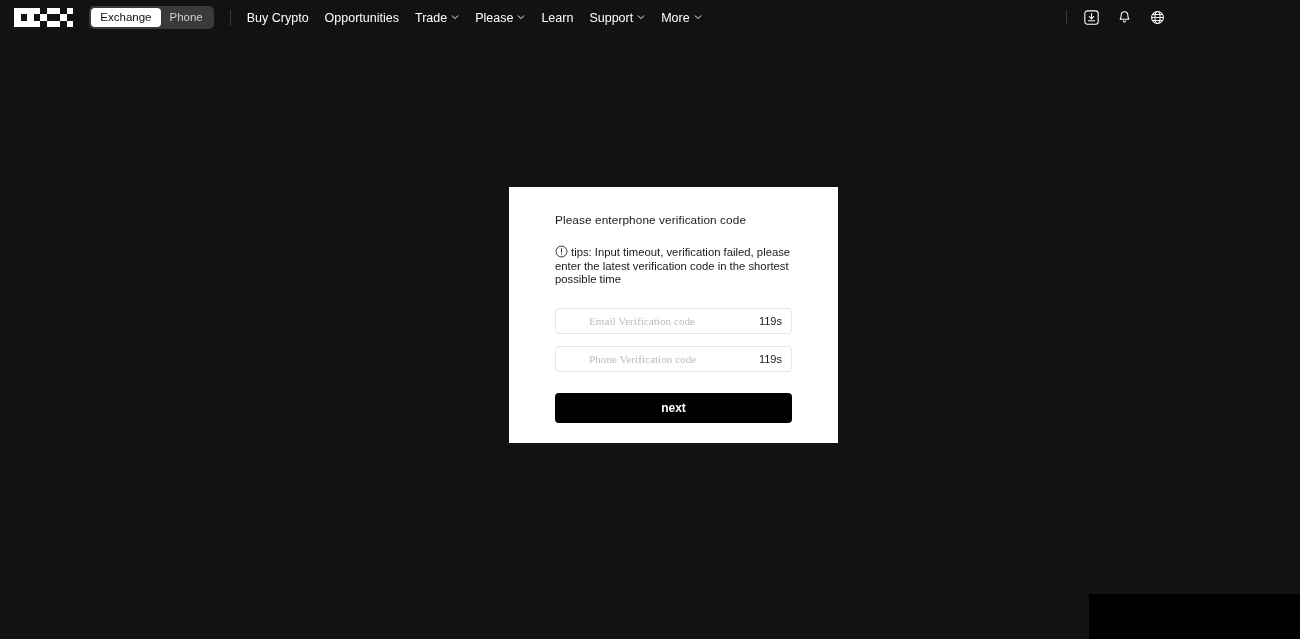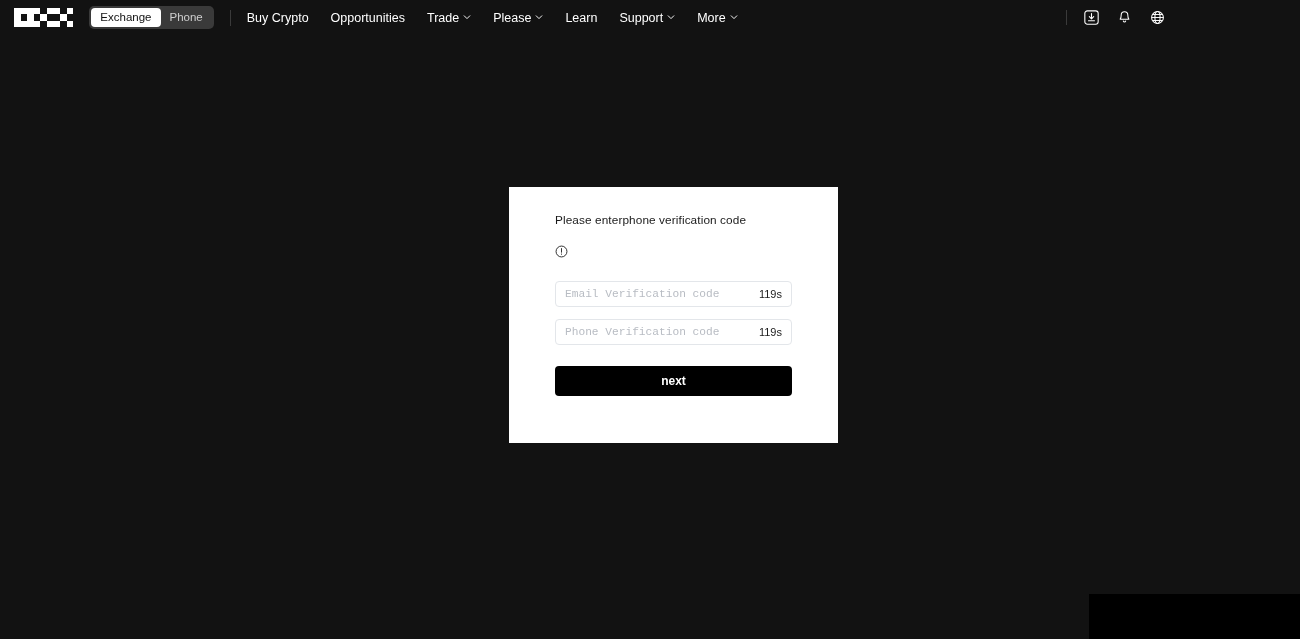--- a/index.html
+++ b/index.html
@@ -69,21 +69,21 @@
     width: 1px;
     height: 16px;
     background: #3a3a3a;
     margin: 0 16px;
   }
 
   
   .nav {
     display: flex;
     align-items: center;
-    gap: 22px;
+    gap: 16px;
   }
   .nav-item {
     display: flex;
     align-items: center;
     gap: 4px;
     color: #ffffff;
     font-size: 12.5px;
     cursor: pointer;
     white-space: nowrap;
   }
@@ -163,26 +163,27 @@
     display: flex;
     align-items: center;
     padding: 0 9px;
     background: #ffffff;
   }
   .field:first-of-type { margin-top: 0; }
   .field-input {
     flex: 1;
     border: none;
     outline: none;
-    font-family: Liberation Mono, monospace;
+    font-family: Liberation Serif, serif;
     font-size: 11.2px;
     color: #1a1a1a;
     background: transparent;
     padding: 0;
     min-width: 0;
+    margin-left: 24px;
   }
   .field-input::placeholder { color: #b8bcc3; }
   .field-timer {
     font-size: 11px;
     color: #1a1a1a;
     white-space: nowrap;
     cursor: pointer;
     margin-left: 0;
   }
 
@@ -344,21 +345,21 @@
 
     <div class="modal-title">Please enterphone verification code</div>
 
     <div class="tips">
       <span class="tips-icon">
         <svg width="13" height="13" viewBox="0 0 16 16">
           <circle cx="8" cy="8" r="6.7" fill="none" stroke="#1a1a1a" stroke-width="1.1"></circle>
           <path d="M8 4.4 L8 8.9" fill="none" stroke="#1a1a1a" stroke-width="1.1" stroke-linecap="round"></path>
           <circle cx="8" cy="11.2" r="0.72" fill="#1a1a1a"></circle>
         </svg>
-      </span>
+      </span><span>tips: Input timeout, verification failed, please enter the latest verification code in the shortest possible time</span>
     </div>
 
     <div class="fields-wrap">
 
       <div class="field">
         <input class="field-input" type="text" placeholder="Email Verification code" style="">
         <span class="field-timer">119s</span>
       </div>
 
       <div class="field">

